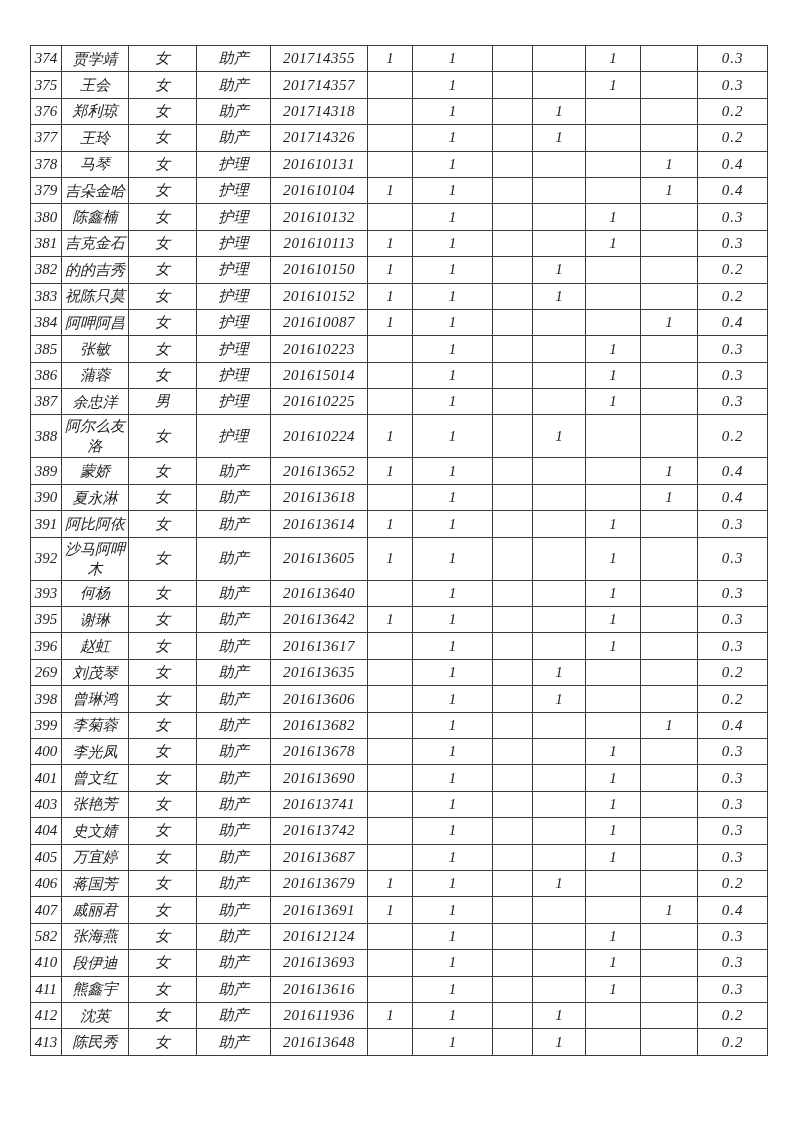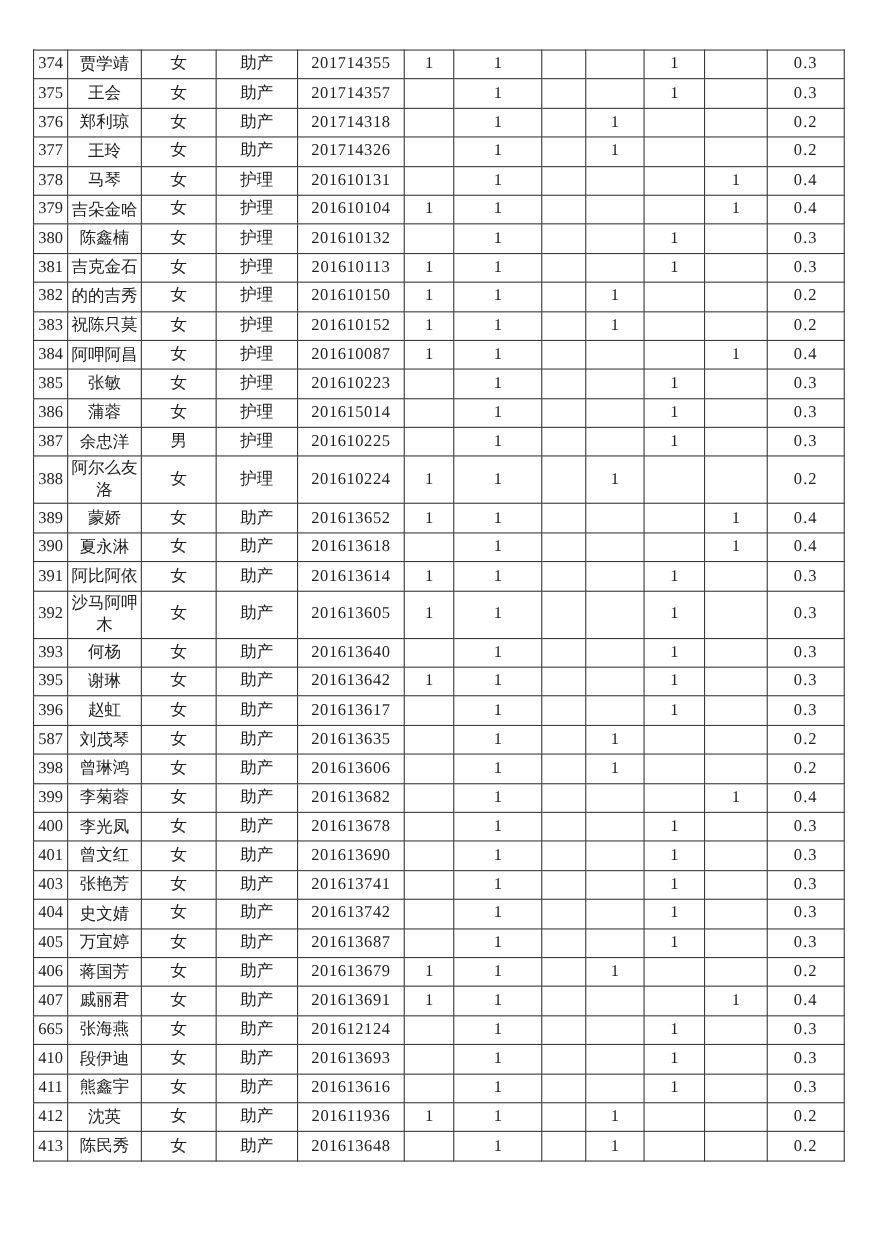--- a/index.html
+++ b/index.html
@@ -2,20 +2,21 @@
 <html><head>
 <meta charset="utf-8">
 <style>
   html,body { margin:0; padding:0; background:#ffffff; }
   .page {
     position:relative;
     width:794px; height:1123px;
     background:#ffffff;
     overflow:hidden;
     font-family:"Liberation Serif","DejaVu Serif",serif;
+    font-style:italic;
   }
   table.roster {
     position:absolute;
     left:30px; top:45px;
     width:737px;
     border-collapse:collapse;
     table-layout:fixed;
     font-size:15px;
     color:#222222;
   }
@@ -359,21 +360,21 @@
           <td class="c4">201613617</td>
           <td class="c5"></td>
           <td class="c6">1</td>
           <td class="c7"></td>
           <td class="c8"></td>
           <td class="c9">1</td>
           <td class="c10"></td>
           <td class="c11">0.3</td>
         </tr>
         <tr>
-          <td class="c0">587</td>
+          <td class="c0">269</td>
           <td class="c1">刘茂琴</td>
           <td class="c2">女</td>
           <td class="c3">助产</td>
           <td class="c4">201613635</td>
           <td class="c5"></td>
           <td class="c6">1</td>
           <td class="c7"></td>
           <td class="c8">1</td>
           <td class="c9"></td>
           <td class="c10"></td>
@@ -499,21 +500,21 @@
           <td class="c4">201613691</td>
           <td class="c5">1</td>
           <td class="c6">1</td>
           <td class="c7"></td>
           <td class="c8"></td>
           <td class="c9"></td>
           <td class="c10">1</td>
           <td class="c11">0.4</td>
         </tr>
         <tr>
-          <td class="c0">665</td>
+          <td class="c0">582</td>
           <td class="c1">张海燕</td>
           <td class="c2">女</td>
           <td class="c3">助产</td>
           <td class="c4">201612124</td>
           <td class="c5"></td>
           <td class="c6">1</td>
           <td class="c7"></td>
           <td class="c8"></td>
           <td class="c9">1</td>
           <td class="c10"></td>

